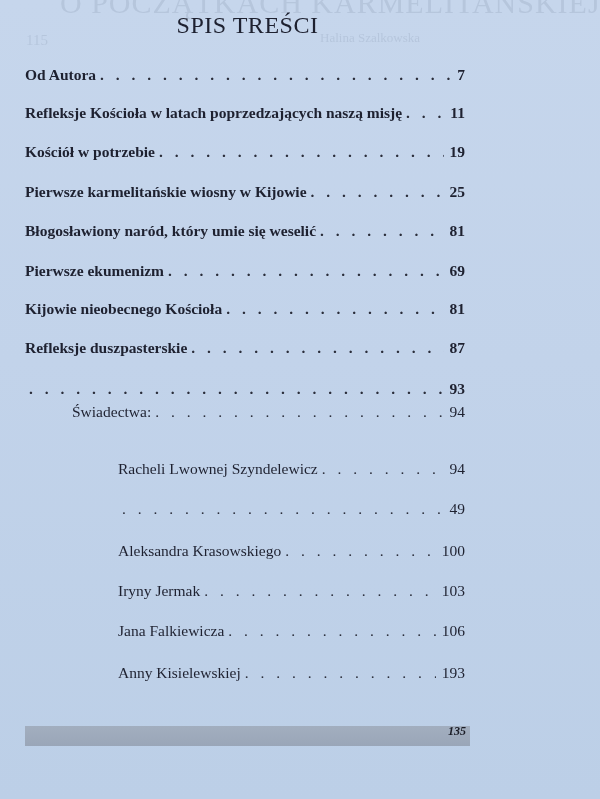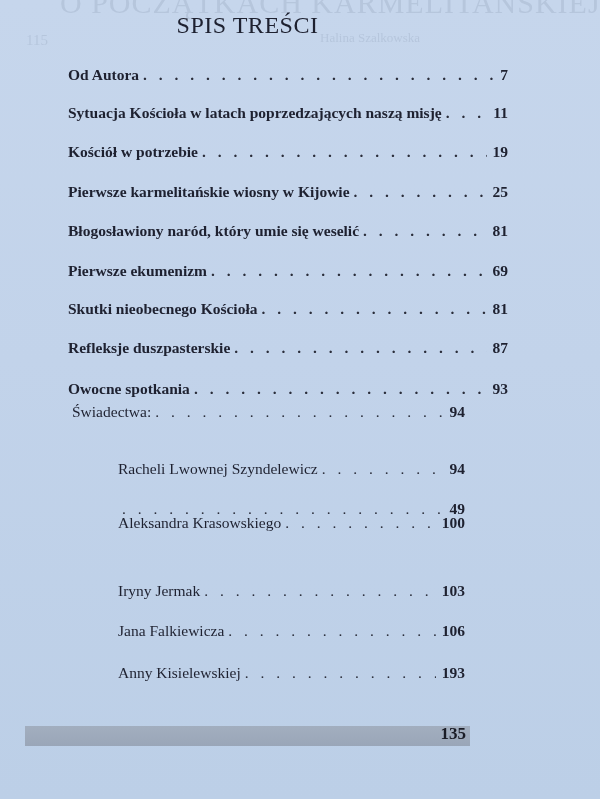--- a/index.html
+++ b/index.html
@@ -20,59 +20,59 @@
   .title {
     position: absolute; left: 0; width: 470px; top: 12px;
     text-align: center; font-size: 24px; letter-spacing: 0.5px;
     padding-left: 25px; box-sizing: border-box;
   }
   .toc { position: absolute; left: 25px; top: 0; width: 440px; }
   .entry {
     position: absolute; left: 0; width: 440px; height: 22px;
     display: flex; align-items: baseline; font-size: 15.5px; white-space: nowrap;
   }
-  .entry.bold { font-weight: bold; margin-left: 43px; }
+  .entry.bold { font-weight: bold; }
   .entry .label { flex: 0 0 auto; }
   .entry .dots {
     flex: 1 1 auto; overflow: hidden; margin: 0 6px 0 4px;
     letter-spacing: 0; color: #2a2d3a;
   }
   .entry .dots::before {
     content: ". . . . . . . . . . . . . . . . . . . . . . . . . . . . . . . . . . . . . . . . . . . . . .";
     word-spacing: 8px;
   }
   .entry .page { flex: 0 0 auto; font-weight: bold; text-align: right; }
   .entry.lvl1 { left: 47px; width: 393px; font-weight: normal; }
   .entry.lvl2 { left: 93px; width: 347px; font-weight: normal; }
-  .entry.lvl1 .page, .entry.lvl2 .page { font-weight: bold; }
+  .entry.lvl1 .page, .entry.lvl2 .page { font-weight: normal; }
   .bar {
     position: absolute; left: 25px; top: 726px; width: 445px; height: 20px;
     background: linear-gradient(180deg, #a2aebf, #9aa6b8);
   }
   .folio {
-    position: absolute; right: 4px; top: -2px; font-weight: bold; font-size: 17px; color: #1a1c26;
+    position: absolute; right: 4px; top: -2px; font-weight: bold; font-size: 12px; color: #1a1c26; font-style: italic;
   }
 </style>
 </head>
 <body>
 
 <div class="ghost big">O POCZĄTKACH KARMELITAŃSKIEJ</div>
 <div class="ghost num">115</div>
 <div class="ghost sub">Halina Szalkowska</div>
 
 <div class="title">SPIS TREŚCI</div>
 
 <div class="toc">
   <div class="entry bold" style="top:66px">
     <span class="label">Od Autora</span>
     <span class="dots"></span>
     <span class="page">7</span>
   </div>
   <div class="entry bold" style="top:104px">
-    <span class="label">Sytuacja Kościoła w latach poprzedzających naszą misję</span>
+    <span class="label">Refleksje Kościoła w latach poprzedzających naszą misję</span>
     <span class="dots"></span>
     <span class="page">11</span>
   </div>
   <div class="entry bold" style="top:143px">
     <span class="label">Kościół w potrzebie</span>
     <span class="dots"></span>
     <span class="page">19</span>
   </div>
   <div class="entry bold" style="top:183px">
     <span class="label">Pierwsze karmelitańskie wiosny w Kijowie</span>
@@ -83,49 +83,48 @@
     <span class="label">Błogosławiony naród, który umie się weselić</span>
     <span class="dots"></span>
     <span class="page">81</span>
   </div>
   <div class="entry bold" style="top:262px">
     <span class="label">Pierwsze ekumenizm</span>
     <span class="dots"></span>
     <span class="page">69</span>
   </div>
   <div class="entry bold" style="top:300px">
-    <span class="label">Skutki nieobecnego Kościoła</span>
+    <span class="label">Kijowie nieobecnego Kościoła</span>
     <span class="dots"></span>
     <span class="page">81</span>
   </div>
   <div class="entry bold" style="top:339px">
     <span class="label">Refleksje duszpasterskie</span>
     <span class="dots"></span>
     <span class="page">87</span>
   </div>
   <div class="entry bold" style="top:380px">
-    <span class="label">Owocne spotkania</span>
     <span class="dots"></span>
     <span class="page">93</span>
   </div>
   <div class="entry lvl1" style="top:403px">
     <span class="label">Świadectwa:</span>
     <span class="dots"></span>
     <span class="page">94</span>
   </div>
   <div class="entry lvl2" style="top:460px">
     <span class="label">Racheli Lwownej Szyndelewicz</span>
     <span class="dots"></span>
     <span class="page">94</span>
   </div>
   <div class="entry lvl2" style="top:500px">
     <span class="dots"></span>
     <span class="page">49</span>
   </div>
-  <div class="entry lvl2" style="top:514px">
+  <div class="entry lvl2" style="top:542px">
     <span class="label">Aleksandra Krasowskiego</span>
     <span class="dots"></span>
     <span class="page">100</span>
   </div>
   <div class="entry lvl2" style="top:582px">
     <span class="label">Iryny Jermak</span>
     <span class="dots"></span>
     <span class="page">103</span>
   </div>
   <div class="entry lvl2" style="top:622px">

